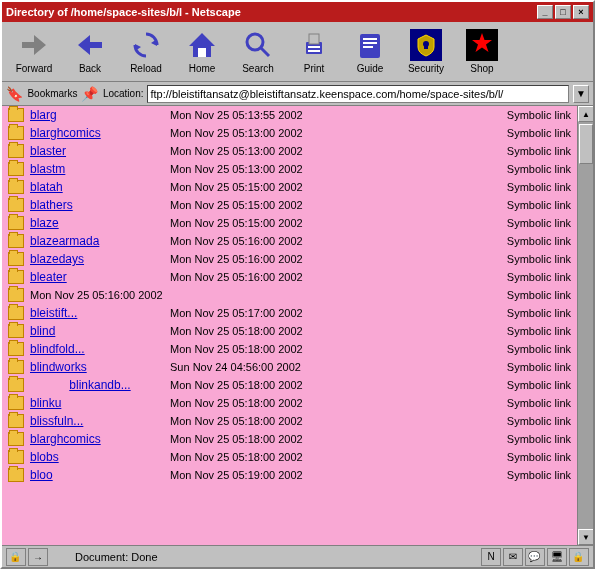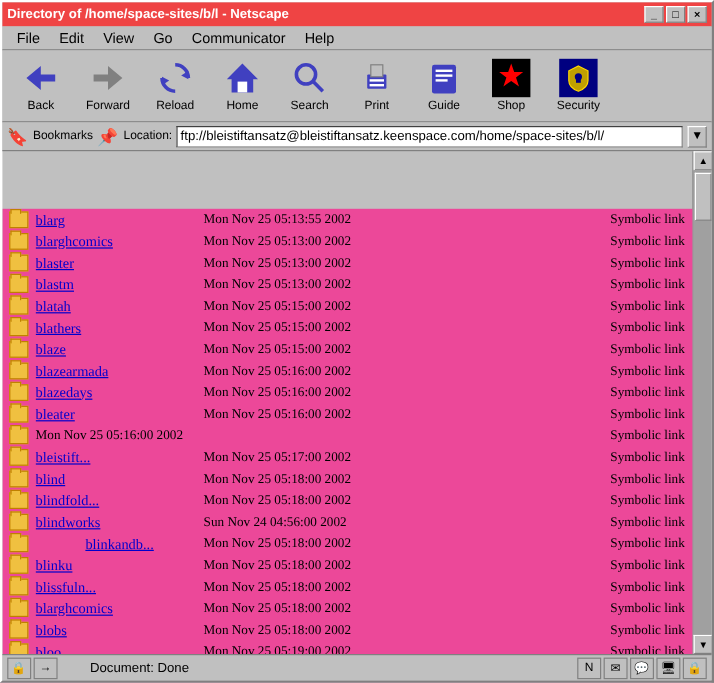--- a/index.html
+++ b/index.html
@@ -17,21 +17,21 @@
       width: 595px;
       height: 569px;
       border: 2px solid #808080;
       border-top-color: #ffffff;
       border-left-color: #ffffff;
       display: flex;
       flex-direction: column;
     }
 
     .title-bar {
-      background: #ef4444;
+      background: #b91c1c;
       color: white;
       display: flex;
       align-items: center;
       justify-content: space-between;
       padding: 2px 4px;
       height: 20px;
       flex-shrink: 0;
     }
 
     .title-bar-text {
@@ -189,27 +189,26 @@
 
     
     .dir-content {
       flex: 1;
       display: flex;
       overflow: hidden;
     }
 
     .dir-listing {
       flex: 1;
-      background: #ec4899;
+      background: #f9a8d4;
       overflow-y: hidden;
-      font-family: Liberation Serif, serif;
+      font-family: Liberation Sans, sans-serif;
       font-size: 12px;
       padding: 0;
       position: relative;
-      margin-top: 48px;
     }
 
     .dir-rows {
       overflow-y: auto;
       height: 100%;
     }
 
     .dir-row {
       display: flex;
       align-items: center;
@@ -355,45 +354,37 @@
 
   <div class="title-bar">
     <span class="title-bar-text">Directory of /home/space-sites/b/l - Netscape</span>
     <div class="title-bar-buttons">
       <div class="title-btn">_</div>
       <div class="title-btn">□</div>
       <div class="title-btn">×</div>
     </div>
   </div>
 
-  <div class="menu-bar">
-    <span class="menu-item">File</span>
-    <span class="menu-item">Edit</span>
-    <span class="menu-item">View</span>
-    <span class="menu-item">Go</span>
-    <span class="menu-item">Communicator</span>
-    <span class="menu-item">Help</span>
-  </div>
 
   <div class="toolbar">
+    <button class="tool-btn">
+      <div class="tool-icon">
+        <svg width="30" height="30" viewBox="0 0 30 30">
+          <polygon points="15,5 27,15 15,25 15,18 3,18 3,12 15,12" fill="#808080"></polygon>
+        </svg>
+      </div>
+      <span>Forward</span>
+    </button>
     <button class="tool-btn">
       <div class="tool-icon">
         <svg width="30" height="30" viewBox="0 0 30 30">
           <polygon points="15,5 3,15 15,25 15,18 27,18 27,12 15,12" fill="#4040c0"></polygon>
         </svg>
       </div>
       <span>Back</span>
-    </button>
-    <button class="tool-btn">
-      <div class="tool-icon">
-        <svg width="30" height="30" viewBox="0 0 30 30">
-          <polygon points="15,5 27,15 15,25 15,18 3,18 3,12 15,12" fill="#808080"></polygon>
-        </svg>
-      </div>
-      <span>Forward</span>
     </button>
     <button class="tool-btn">
       <div class="tool-icon">
         <svg width="30" height="30" viewBox="0 0 30 30">
           <path d="M15 4 A11 11 0 0 1 26 15" stroke="#4040c0" stroke-width="3" fill="none"></path>
           <polygon points="26,9 26,16 20,13" fill="#4040c0"></polygon>
           <path d="M15 26 A11 11 0 0 1 4 15" stroke="#4040c0" stroke-width="3" fill="none"></path>
           <polygon points="4,21 4,14 10,17" fill="#4040c0"></polygon>
         </svg>
       </div>
@@ -431,44 +422,44 @@
     <button class="tool-btn">
       <div class="tool-icon">
         <svg width="30" height="30" viewBox="0 0 30 30">
           <rect x="5" y="4" width="20" height="24" rx="2" fill="#4040c0"></rect>
           <rect x="8" y="8" width="14" height="2" fill="white"></rect>
           <rect x="8" y="12" width="14" height="2" fill="white"></rect>
           <rect x="8" y="16" width="10" height="2" fill="white"></rect>
         </svg>
       </div>
       <span>Guide</span>
-    </button>
-    <button class="tool-btn">
-      <div class="tool-icon">
-        <div class="shop-icon-box">
-          <svg width="28" height="28" viewBox="0 0 28 28">
-            <rect width="28" height="28" fill="black"></rect>
-            <polygon points="14,2 16.5,9 24,9 18,13.5 20.5,21 14,16.5 7.5,21 10,13.5 4,9 11.5,9" fill="red"></polygon>
-          </svg>
-        </div>
-      </div>
-      <span>Shop</span>
     </button>
     <button class="tool-btn">
       <div class="tool-icon">
         <div class="security-icon-box">
           <svg width="28" height="28" viewBox="0 0 28 28">
             <rect x="2" y="2" width="24" height="24" fill="#000080"></rect>
             <path d="M14 4 L22 8 L22 16 Q22 22 14 25 Q6 22 6 16 L6 8 Z" fill="#c0a000" stroke="#ffd700" stroke-width="1"></path>
             <circle cx="14" cy="13" r="3" fill="#000080"></circle>
             <rect x="12" y="13" width="4" height="5" fill="#000080"></rect>
           </svg>
         </div>
       </div>
       <span>Security</span>
+    </button>
+    <button class="tool-btn">
+      <div class="tool-icon">
+        <div class="shop-icon-box">
+          <svg width="28" height="28" viewBox="0 0 28 28">
+            <rect width="28" height="28" fill="black"></rect>
+            <polygon points="14,2 16.5,9 24,9 18,13.5 20.5,21 14,16.5 7.5,21 10,13.5 4,9 11.5,9" fill="red"></polygon>
+          </svg>
+        </div>
+      </div>
+      <span>Shop</span>
     </button>
   </div>
 
   <div class="location-bar">
     <span class="bookmarks-icon">🔖</span>
     <span class="location-label">Bookmarks</span>
     <span class="bookmarks-icon">📌</span>
     <span class="location-label">Location:</span>
     <input class="location-input" type="text" value="ftp://bleistiftansatz@bleistiftansatz.keenspace.com/home/space-sites/b/l/" style="">
     <div class="location-arrow">▼</div>

